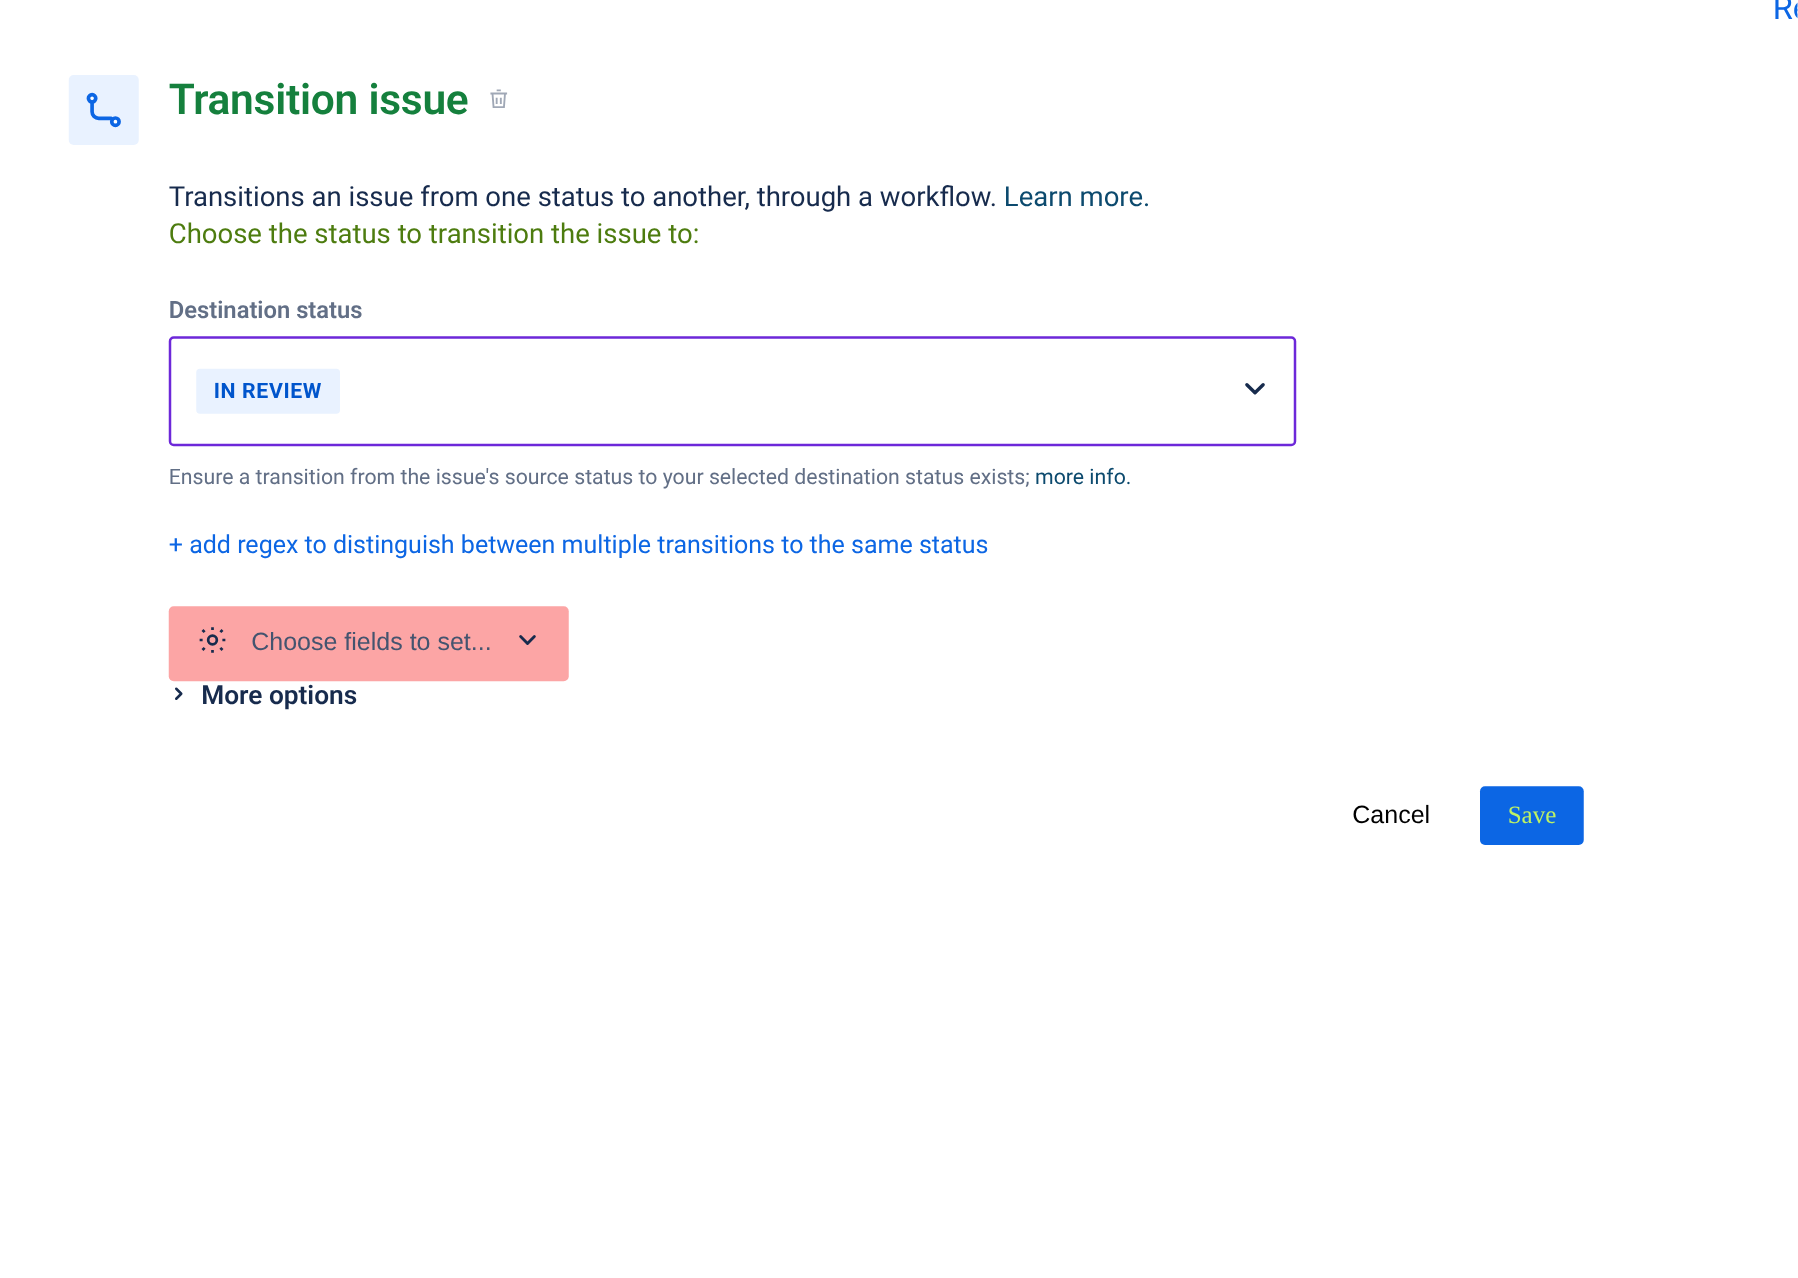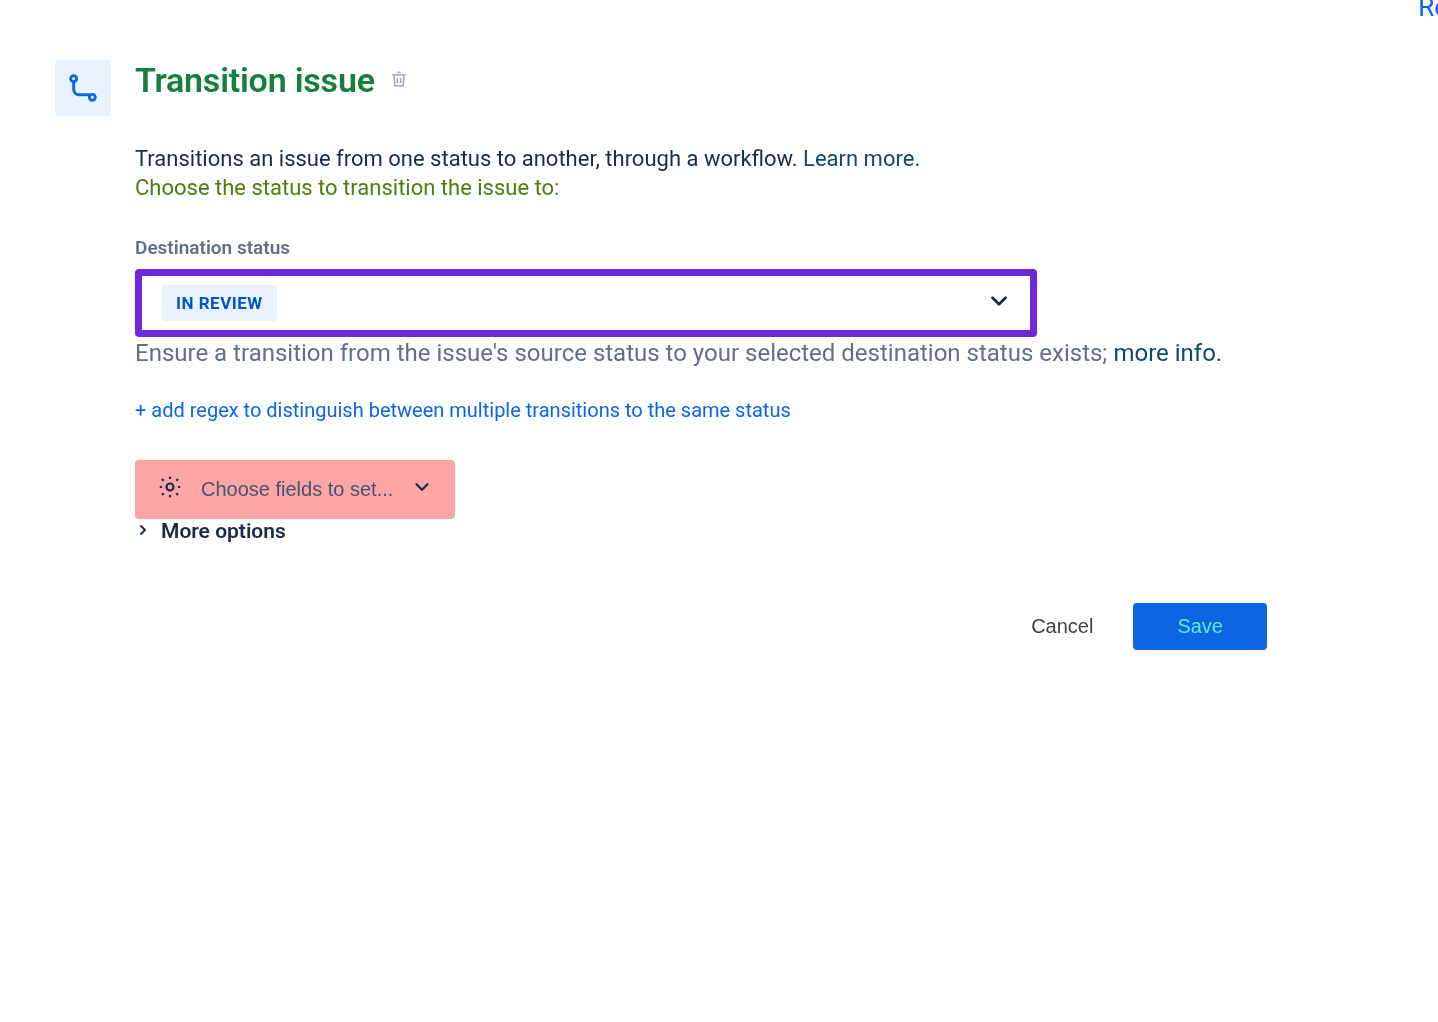--- a/index.html
+++ b/index.html
@@ -78,23 +78,23 @@
       color: #4d7c0f;
     }
     .field-label {
       font-size: 19px;
       font-weight: 600;
       color: #626F86;
       margin-top: 36px;
     }
     .select-box {
       margin-top: 10px;
-      border: 7px solid #6d28d9;
-      border-radius: 4px;
-      height: 68px;
+      border: 2px solid #6d28d9;
+      border-radius: 4px;
+      height: 88px;
       width: 902px;
       display: flex;
       align-items: center;
       justify-content: space-between;
       padding: 0 18px 0 20px;
       cursor: pointer;
       background: #fff;
     }
     .status-lozenge {
       display: inline-block;
@@ -104,22 +104,23 @@
       font-weight: 700;
       letter-spacing: 0.5px;
       padding: 8px 14px;
       border-radius: 3px;
     }
     .chevron-down {
       color: #172B4D;
     }
     .chevron-down svg { width: 26px; height: 26px; }
     .helper-text {
-      font-size: 24px;
+      font-size: 17px;
       color: #626F86;
+      margin-top: 14px;
       line-height: 1.4;
     }
     .add-regex {
       display: inline-block;
       font-size: 20px;
       color: #0C66E4;
       margin-top: 28px;
       cursor: pointer;
     }
     .fields-button {
@@ -158,26 +159,27 @@
     .btn {
       font-size: 20px;
       font-weight: 500;
       padding: 12px 22px;
       border-radius: 4px;
       cursor: pointer;
       border: none;
     }
     .btn-cancel {
       background: transparent;
-      color: #404040;
+      color: #000000;
     }
     .btn-save {
       background: #0C66E4;
-      color: #5eead4;
-      padding: 12px 44px;
+      color: #bef264;
+      padding: 12px 22px;
+      font-family: Liberation Serif, serif;
     }
   </style>
 </head>
 <body>
 
 <span class="top-right-fragment">Re</span>
 
 <div class="header-row">
   <div class="icon-box">
     <svg viewBox="0 0 24 24" fill="none" stroke="#0C66E4" stroke-width="2.2" stroke-linecap="round" stroke-linejoin="round">

